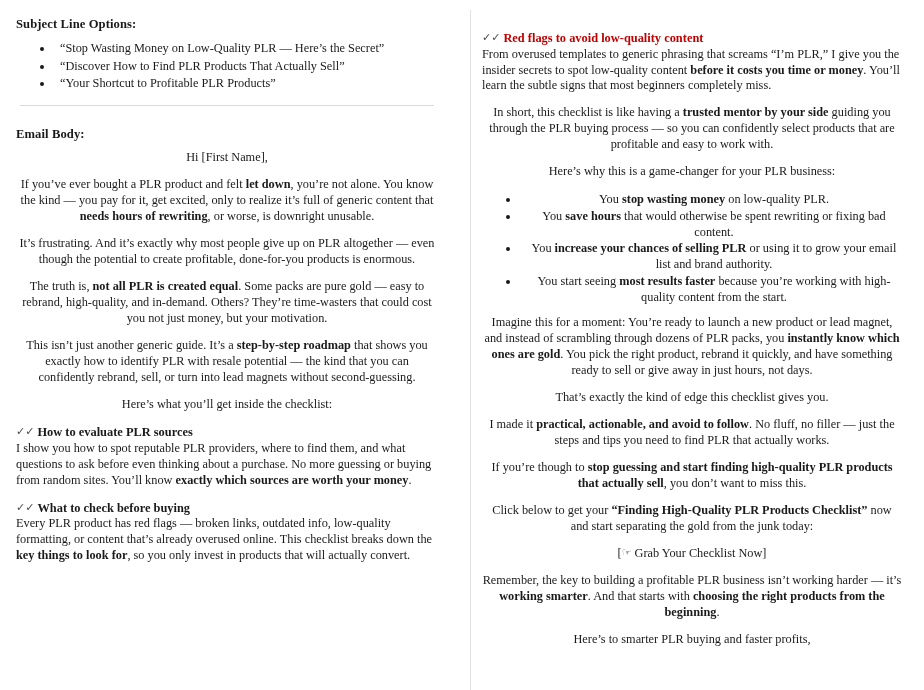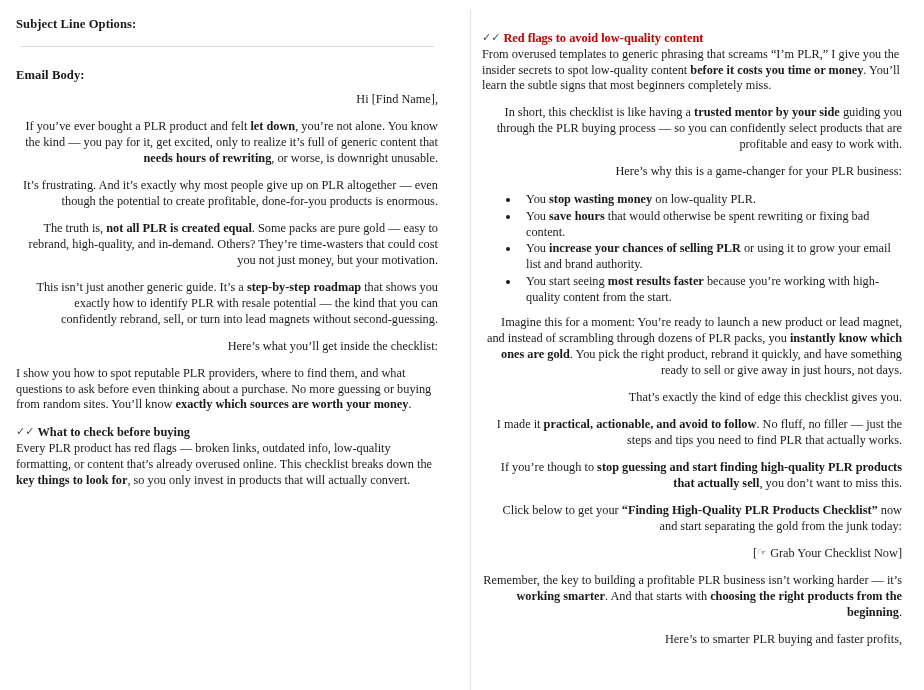--- a/index.html
+++ b/index.html
@@ -56,21 +56,21 @@
   h2.doc-head {
     font-size: 12.6px;
     font-weight: bold;
     margin: 0 0 8px 0;
     line-height: 1.3;
     letter-spacing: 0.1px;
   }
 
   p.para {
     margin: 0 0 11px 0;
-    text-align: right;
+    text-align: center;
   }
 
   .hr {
     border: 0;
     border-top: 1px solid #d9d9d9;
     margin: 14px 4px 20px 4px;
     height: 0;
   }
 
   ul.bullets {
@@ -78,20 +78,21 @@
     padding-left: 38px;
     list-style: disc;
   }
   ul.bullets li {
     margin: 0 0 1px 0;
     padding-left: 6px;
     line-height: 1.32;
   }
   ul.bullets-tight li {
     margin-bottom: 0;
+    text-align: center;
   }
 
   .check-head {
     margin: 0 0 0 0;
     font-weight: bold;
     font-size: 12.4px;
     line-height: 1.32;
   }
   .check-head .glyph {
     font-weight: normal;
@@ -132,40 +133,52 @@
 <div class="page">
 
   <div class="col-divider"></div>
 
   <div class="columns">
 
     <div class="col col-left">
 
       <h2 class="doc-head">Subject Line Options:</h2>
 
+      <ul class="bullets">
+        <li>
+          <span>“Stop Wasting Money on Low-Quality PLR — Here’s the Secret”</span>
+        </li>
+        <li>
+          <span>“Discover How to Find PLR Products That Actually Sell”</span>
+        </li>
+        <li>
+          <span>“Your Shortcut to Profitable PLR Products”</span>
+        </li>
+      </ul>
 
       <hr class="hr">
 
       <h2 class="doc-head">Email Body:</h2>
 
-      <p class="para">Hi [Find Name],</p>
+      <p class="para">Hi [First Name],</p>
 
       <p class="para"><span>If you’ve ever bought a PLR product and felt </span><b>let down</b><span>, you’re not alone. You know the kind — you pay for it, get excited, only to realize it’s full of generic content that </span><b>needs hours of rewriting</b><span>, or worse, is downright unusable.</span></p>
 
       <p class="para">It’s frustrating. And it’s exactly why most people give up on PLR altogether — even though the potential to create profitable, done-for-you products is enormous.</p>
 
       <p class="para"><span>The truth is, </span><b>not all PLR is created equal</b><span>. Some packs are pure gold — easy to rebrand, high-quality, and in-demand. Others? They’re time-wasters that could cost you not just money, but your motivation.</span></p>
 
 
 
       <p class="para"><span>This isn’t just another generic guide. It’s a </span><b>step-by-step roadmap</b><span> that shows you exactly how to identify PLR with resale potential — the kind that you can confidently rebrand, sell, or turn into lead magnets without second-guessing.</span></p>
 
       <p class="para">Here’s what you’ll get inside the checklist:</p>
 
       <div class="check-block">
+        <p class="check-head"><span class="glyph">✓✓</span><span>How to evaluate PLR sources</span></p>
         <p><span>I show you how to spot reputable PLR providers, where to find them, and what questions to ask before even thinking about a purchase. No more guessing or buying from random sites. You’ll know </span><b>exactly which sources are worth your money</b><span>.</span></p>
       </div>
 
       <div class="check-block">
         <p class="check-head"><span class="glyph">✓✓</span><span>What to check before buying</span></p>
         <p><span>Every PLR product has red flags — broken links, outdated info, low-quality formatting, or content that’s already overused online. This checklist breaks down the </span><b>key things to look for</b><span>, so you only invest in products that will actually convert.</span></p>
       </div>
 
     </div>
 

